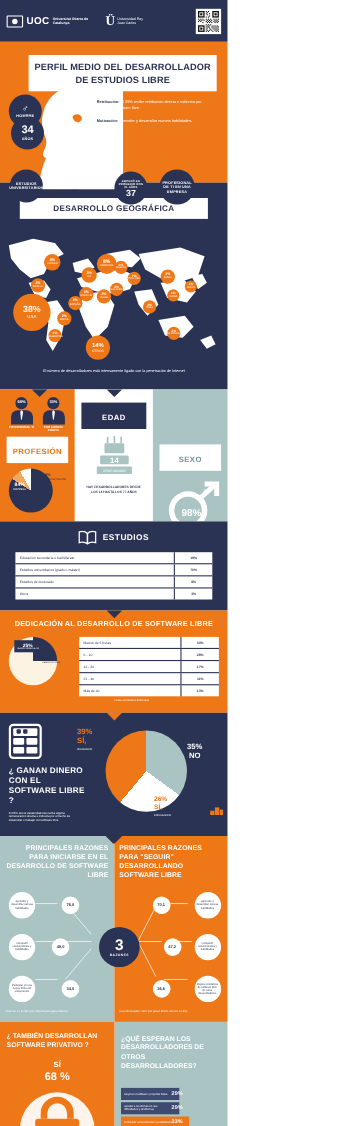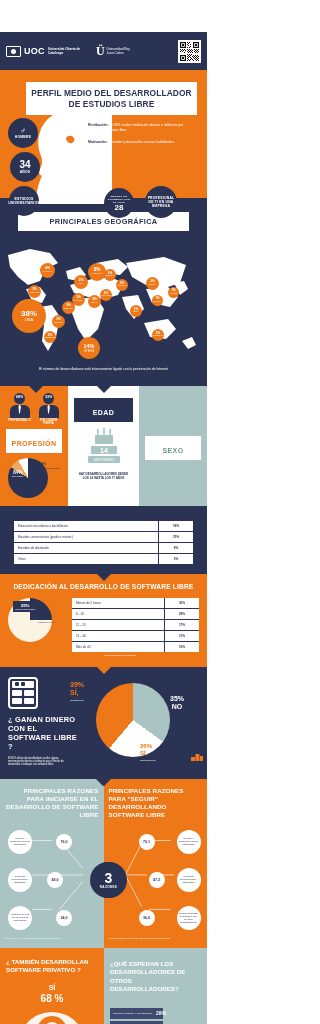--- a/index.html
+++ b/index.html
@@ -6,21 +6,21 @@
   body{width:207px;font-family:"Liberation Sans",sans-serif;-webkit-font-smoothing:none;}
   .page{width:207px;position:relative;overflow:hidden;}
 
   
   .sec{position:relative;width:100%;box-sizing:border-box;}
   .navy{background:#2b3354;}
   .orange{background:#ee7717;}
   .arrow-down{position:absolute;left:50%;transform:translateX(-50%);width:0;height:0;border-left:7px solid transparent;border-right:7px solid transparent;z-index:6;}
 
   
-  .header{height:38px;display:flex;align-items:center;padding:0 6px;box-sizing:border-box;margin-top:32px;}
+  .header{height:38px;display:flex;align-items:center;padding:0 6px;box-sizing:border-box;}
   .logo-uoc{display:flex;align-items:center;gap:3px;}
   .uoc-mark{width:13px;height:9px;border:1.4px solid #fff;border-radius:1px;display:flex;align-items:center;justify-content:center;}
   .uoc-mark i{display:block;width:5px;height:5px;background:#fff;border-radius:50%;}
   .uoc-word{color:#fff;font-size:9px;font-weight:bold;letter-spacing:.3px;}
   .uoc-sub{color:#fff;font-size:3.2px;line-height:4px;max-width:34px;font-weight:bold;}
   .logo-urjc{display:flex;align-items:center;gap:2px;margin-left:14px;}
   .urjc-mark{color:#fff;font-size:12px;font-weight:bold;line-height:11px;font-family:"Liberation Serif",serif;}
   .urjc-sub{color:#fff;font-size:3.2px;line-height:4px;max-width:26px;}
   .qr{width:23px;height:23px;margin-left:auto;background:#fff;padding:1px;box-sizing:border-box;}
   .qr svg{display:block;}
@@ -28,21 +28,21 @@
   
   .titleband{padding:12px 0 0 16px;position:relative;min-height:128px;}
   .title-card{background:#fff;margin:0 10px;padding:6px 4px;text-align:center;position:relative;z-index:4;}
   .title-card h1{margin:0;font-size:8.4px;line-height:10.5px;color:#2b3354;font-weight:bold;letter-spacing:.1px;}
   .silhouette{position:absolute;left:26px;top:38px;width:86px;height:96px;z-index:1;}
   .badge{position:absolute;border-radius:50%;background:#2b3354;color:#fff;display:flex;flex-direction:column;align-items:center;justify-content:center;text-align:center;z-index:5;}
   .badge .big{font-weight:bold;}
   .badge .sm{font-size:3.4px;line-height:4px;font-weight:bold;letter-spacing:.2px;}
   .b1{left:8px;top:48px;width:30px;height:30px;}
   .b1 .big{font-size:8px;line-height:8px;}
-  .b2{left:10px;top:82px;width:30px;height:30px;}
+  .b2{left:10px;top:68px;width:30px;height:30px;}
   .b2 .big{font-size:10px;line-height:10px;}
   .b3{left:9px;top:116px;width:30px;height:30px;}
   .b4{left:104px;top:118px;width:30px;height:30px;}
   .b4 .big{font-size:8px;line-height:8px;}
   .b5{left:145px;top:116px;width:32px;height:32px;}
   .facts{position:absolute;left:88px;top:36px;width:112px;z-index:5;}
   .fact{color:#fff;font-size:3.5px;line-height:5px;margin-bottom:7px;}
   .fact b{color:#2b3354;}
 
   
@@ -292,36 +292,36 @@
     </div>
     <div class="badge b2">
       <span class="big">34</span>
       <span class="sm">AÑOS</span>
     </div>
     <div class="badge b3">
       <span class="sm">ESTUDIOS UNIVERSITARIOS</span>
     </div>
     <div class="badge b4">
       <span class="sm" style="font-size:2.5px;line-height:3px;padding:0 2px;">EMPEZÓ EN PROMEDIO CON 21 AÑOS</span>
-      <span class="big">28</span>
+      <span class="big">37</span>
     </div>
     <div class="badge b5">
       <span class="sm" style="padding:0 2px;">PROFESIONAL DE TI EN UNA EMPRESA</span>
     </div>
 
     <div class="facts">
       <div class="fact"><span>Dedica al desarrollo de software libre una media de 10 horas a la semana.</span></div>
       <div class="fact"><b>Retribución:</b> <span>El 39% recibe retribución directa e indirecta por desarrollar software libre.</span></div>
       <div class="fact"><b>Motivación:</b> <span>Aprender y desarrollar nuevas habilidades.</span></div>
     </div>
   </div>
 
   <div class="sec navy geo">
     <div class="hdr-card">
-      <h2>PRINCIPALES GEOGRÁFICA</h2>
+      <h2>DESARROLLO GEOGRÁFICA</h2>
     </div>
     <div class="map">
       <svg viewBox="0 0 207 126">
         <g fill="#ffffff">
           <path d="M8 18 L30 12 L50 16 L58 26 L46 32 L40 44 L28 48 L18 40 L10 30 Z"></path>
           <path d="M26 52 L40 50 L46 58 L42 66 L32 64 Z"></path>
           <path d="M40 70 L52 68 L60 80 L56 100 L48 114 L42 104 L44 88 L38 80 Z"></path>
           <path d="M66 34 L80 30 L86 38 L78 44 L68 42 Z"></path>
           <path d="M70 48 L92 42 L110 40 L124 46 L118 58 L104 62 L88 60 L74 56 Z"></path>
           <path d="M96 26 L118 22 L128 30 L120 38 L104 36 Z"></path>
@@ -471,25 +471,45 @@
           <text x="20" y="33.4" font-family="Liberation Sans" font-size="3" fill="#ffffff" text-anchor="middle">AÑOS MÍNIMO</text>
         </svg>
       </div>
       <div class="cake-note">HAY DESARROLLADORES DESDE LOS 14 HASTA LOS 77 AÑOS</div>
     </div>
 
     <div class="col c-sexo">
       <div class="lbl-card teal-card" style="margin-top:50px;">
         <span>SEXO</span>
       </div>
+      <div class="sexo-sym">
+        <svg width="56" height="58" viewBox="0 0 56 58">
+          <circle cx="26" cy="30" r="15" fill="none" stroke="#ffffff" stroke-width="5"></circle>
+          <path d="M37 19 L50 7" stroke="#ffffff" stroke-width="4.5" fill="none"></path>
+          <path d="M41 6 h11 v11" fill="none" stroke="#ffffff" stroke-width="4.5"></path>
+          <path d="M15 41 L6 52" stroke="#ffffff" stroke-width="4.5" fill="none"></path>
+          <path d="M4 43 v11 h11" fill="none" stroke="#ffffff" stroke-width="4.5"></path>
+        </svg>
+        <span class="sexo-98">98%</span>
+        <span class="sexo-2">2%</span>
+      </div>
     </div>
     <div class="arrow-down" style="left:36px;top:0;border-top:7px solid #2b3354;"></div>
   </div>
 
   <div class="sec navy estudios">
+    <div class="est-head">
+      <span class="book">
+        <svg width="17" height="13" viewBox="0 0 17 13">
+          <path d="M8.5 3 C6.5 1 3 1 1 1.6 V11.4 C3 10.8 6.5 10.8 8.5 12.4 Z" fill="none" stroke="#fff" stroke-width="1.2"></path>
+          <path d="M8.5 3 C10.5 1 14 1 16 1.6 V11.4 C14 10.8 10.5 10.8 8.5 12.4 Z" fill="none" stroke="#fff" stroke-width="1.2"></path>
+        </svg>
+      </span>
+      <h2>ESTUDIOS</h2>
+    </div>
     <div class="est-table">
       <div class="est-row">
         <span class="t">Educación secundaria o bachillerato</span>
         <span class="v">19%</span>
       </div>
       <div class="est-row">
         <span class="t">Estudios universitarios (grado o máster)</span>
         <span class="v">70%</span>
       </div>
       <div class="est-row">

